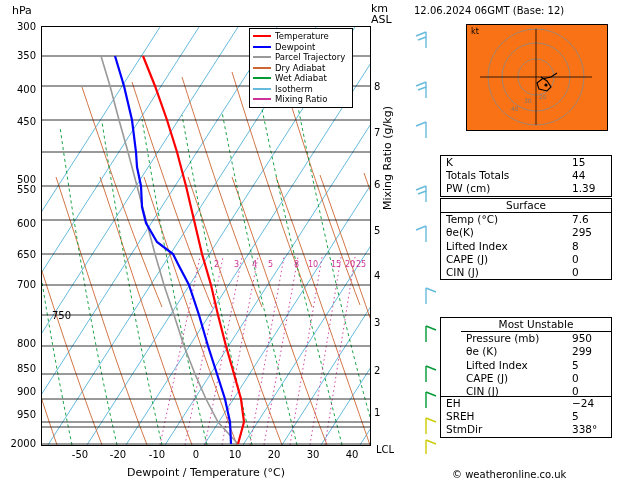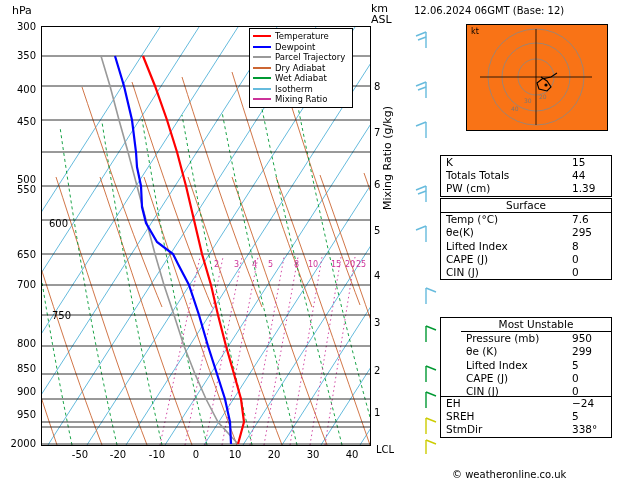--- a/index.html
+++ b/index.html
@@ -149,21 +149,21 @@
         <polyline fill="none" stroke="#0000ff" stroke-width="2.2" points="189,417 188,395 183,372 175,347 166,319 157,288 147,258 136,237 131,227 115,215 104,196 100,180 99,159 95,140 94,125 90,93 82,59 73,29"></polyline>
       </svg>
     </div>
 
     <div class="ytick" style="top:27px;left:0;">300</div>
     <div class="ytick" style="top:56px;left:0;">350</div>
     <div class="ytick" style="top:90px;left:0;">400</div>
     <div class="ytick" style="top:122px;left:0;">450</div>
     <div class="ytick" style="top:156px;left:0;margin-top:24px;">500</div>
     <div class="ytick" style="top:190px;left:0;">550</div>
-    <div class="ytick" style="top:224px;left:0;padding-left:32px;">600</div>
+    <div class="ytick" style="top:224px;left:0;">600</div>
     <div class="ytick" style="top:255px;left:0;">650</div>
     <div class="ytick" style="top:285px;left:0;">700</div>
     <div class="ytick" style="top:316px;left:0;padding-left:35px;">750</div>
     <div class="ytick" style="top:344px;left:0;">800</div>
     <div class="ytick" style="top:369px;left:0;">850</div>
     <div class="ytick" style="top:392px;left:0;">900</div>
     <div class="ytick" style="top:415px;left:0;">950</div>
     <div class="ytick" style="top:444px;left:0;">2000</div>
 
     <div class="rtick" style="top:413px;">1</div>
@@ -177,20 +177,21 @@
 
     <div class="xtick" style="left:80px;">-50</div>
     <div class="xtick" style="left:118px;">-20</div>
     <div class="xtick" style="left:157px;">-10</div>
     <div class="xtick" style="left:196px;">0</div>
     <div class="xtick" style="left:235px;">10</div>
     <div class="xtick" style="left:274px;">20</div>
     <div class="xtick" style="left:313px;">30</div>
     <div class="xtick" style="left:352px;">40</div>
 
+    <div class="xaxis-title">Dewpoint / Temperature (°C)</div>
     <div class="mixlabel">Mixing Ratio (g/kg)</div>
     <div class="lcl">LCL</div>
 
     <div class="legend">
       <div>
           <i style="border-color:#ff0000"></i>
           <span>Temperature</span>
         </div>
       <div>
           <i style="border-color:#0000ff"></i>

